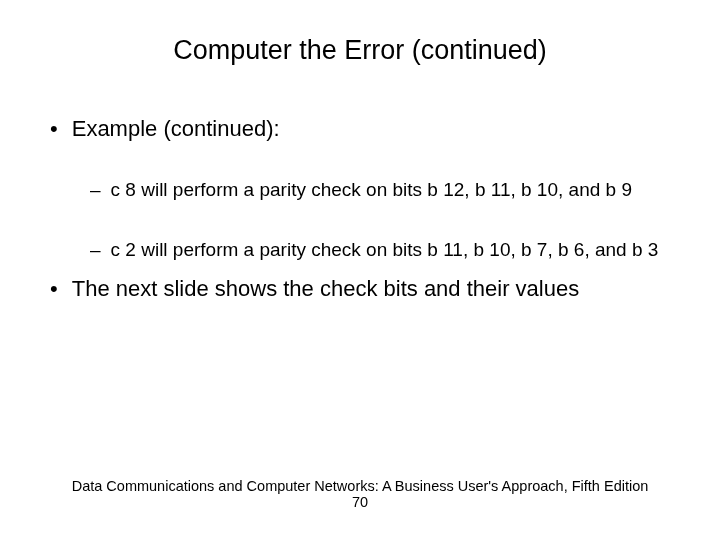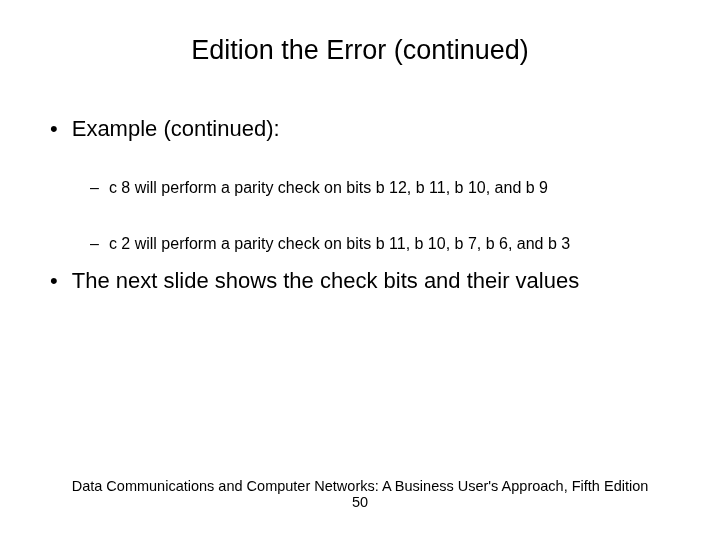--- a/index.html
+++ b/index.html
@@ -37,21 +37,21 @@
       content: "•";
       margin-right: 14px;
       flex-shrink: 0;
     }
     .sub-list {
       list-style: none;
       padding-left: 50px;
       margin-bottom: 14px;
     }
     .sub-item {
-      font-size: 16px;
+      font-size: 19px;
       margin-bottom: 2px;
       line-height: 1.25;
       display: flex;
       margin-top: 36px;
     }
     .sub-item::before {
       content: "–";
       margin-right: 10px;
       flex-shrink: 0;
     }
@@ -62,21 +62,21 @@
       right: 40px;
       display: flex;
       justify-content: space-between;
       font-size: 14.5px;
       flex-direction: column;
     }
   </style>
 </head>
 <body>
 
-<h1 class="title">Edition the Error (continued)</h1>
+<h1 class="title">Computer the Error (continued)</h1>
 
 <ul class="bullet-list">
   <li class="bullet-item">
     <span>Example (continued):</span>
   </li>
 </ul>
 
 <ul class="sub-list">
   <li class="sub-item">
     <span>c 8 will perform a parity check on bits b 12, b 11, b 10, and b 9</span>
@@ -87,14 +87,14 @@
 </ul>
 
 <ul class="bullet-list">
   <li class="bullet-item">
     <span>The next slide shows the check bits and their values</span>
   </li>
 </ul>
 
 <div class="footer">
   <span>Data Communications and Computer Networks: A Business User's Approach, Fifth Edition</span>
-  <span>50</span>
+  <span>70</span>
 </div>
 
 </body></html>

